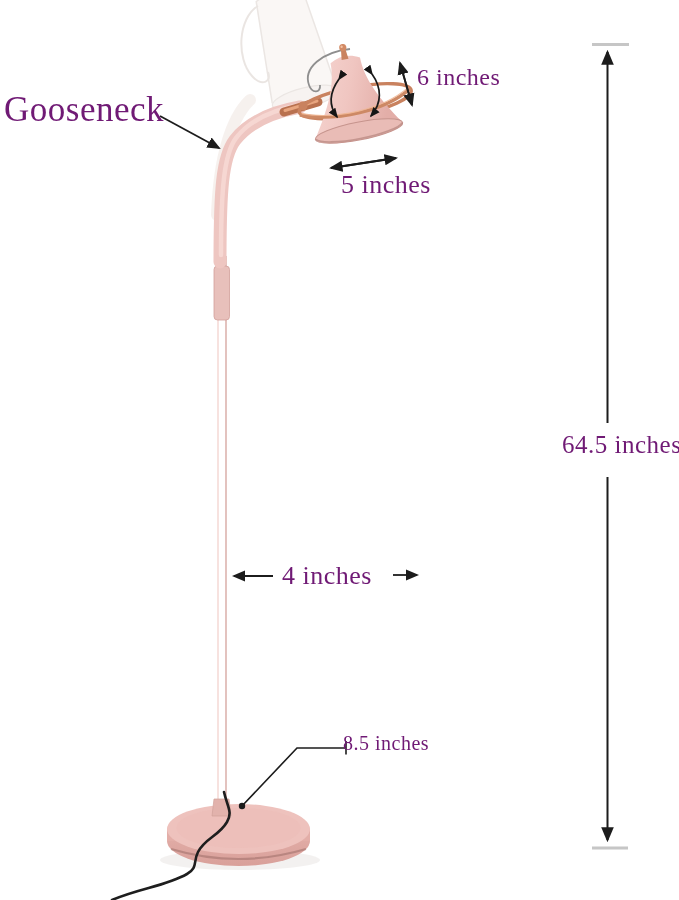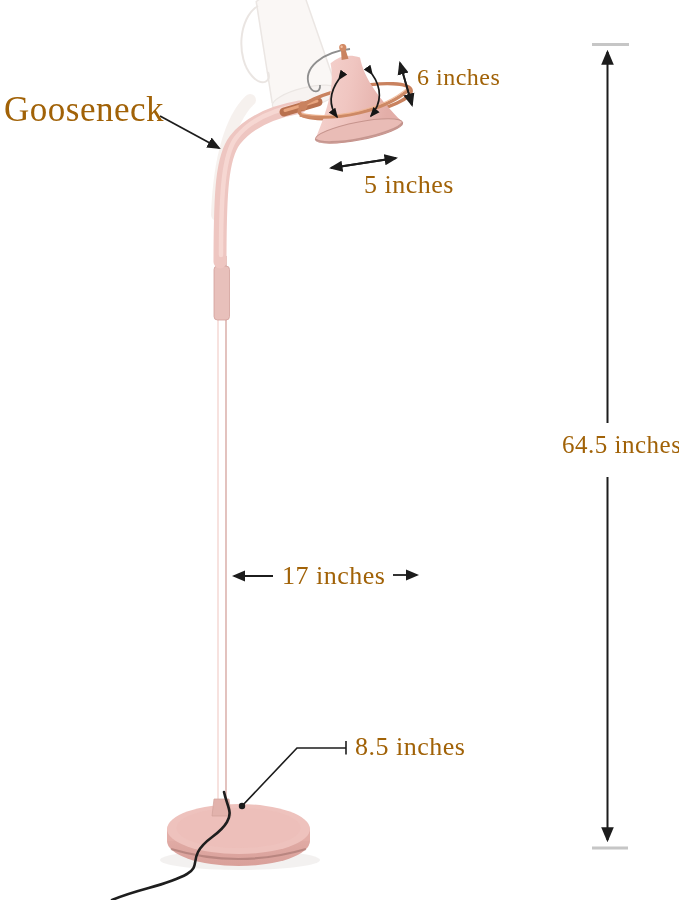--- a/index.html
+++ b/index.html
@@ -7,31 +7,31 @@
     width:679px;height:900px;
     background:#ffffff;
     font-family:"Liberation Serif", serif;
     position:relative;
     overflow:hidden;
   }
   .stage{position:relative;width:679px;height:900px;background:#ffffff;}
   svg.art{position:absolute;left:0;top:0;width:679px;height:900px;}
   .lbl{
     position:absolute;
-    color:#a16207;
+    color:#701a75;
     white-space:nowrap;
     font-family:"Liberation Serif", serif;
     letter-spacing:0.5px;
   }
   .lbl-gooseneck{left:4px;top:90px;font-size:35px;text-align:right;}
   .lbl-six{left:417px;top:64px;font-size:24px;}
-  .lbl-five{left:364px;top:170px;font-size:26px;}
+  .lbl-five{left:341px;top:170px;font-size:26px;}
   .lbl-height{left:562px;top:431px;font-size:25px;}
   .lbl-reach{left:282px;top:561px;font-size:26px;}
-  .lbl-base{left:355px;top:732px;font-size:26px;}
+  .lbl-base{left:343px;top:732px;font-size:20px;}
 </style>
 </head>
 <body>
 
 <div class="stage">
 
   <svg class="art" viewBox="0 0 679 900" aria-hidden="true">
     <defs>
       <marker id="ah" viewBox="0 0 10 10" refX="8.5" refY="5" markerWidth="7.5" markerHeight="7.5" orient="auto">
         <path d="M0,0.8 L10,5 L0,9.2 Z" fill="#1c1c1c"></path>
@@ -155,16 +155,16 @@
       <circle cx="242" cy="806" r="3.2" fill="#1c1c1c" stroke="none"></circle>
       <path d="M 242,806 L 297,748 L 346,748" stroke-width="1.6"></path>
       <line x1="346" y1="741" x2="346" y2="754.5" stroke-width="1.6"></line>
     </g>
   </svg>
 
   <div class="lbl lbl-gooseneck">Gooseneck</div>
   <div class="lbl lbl-six">6 inches</div>
   <div class="lbl lbl-five">5 inches</div>
   <div class="lbl lbl-height">64.5 inches</div>
-  <div class="lbl lbl-reach">17 inches</div>
+  <div class="lbl lbl-reach">4 inches</div>
   <div class="lbl lbl-base">8.5 inches</div>
 
 </div>
 
 </body></html>

